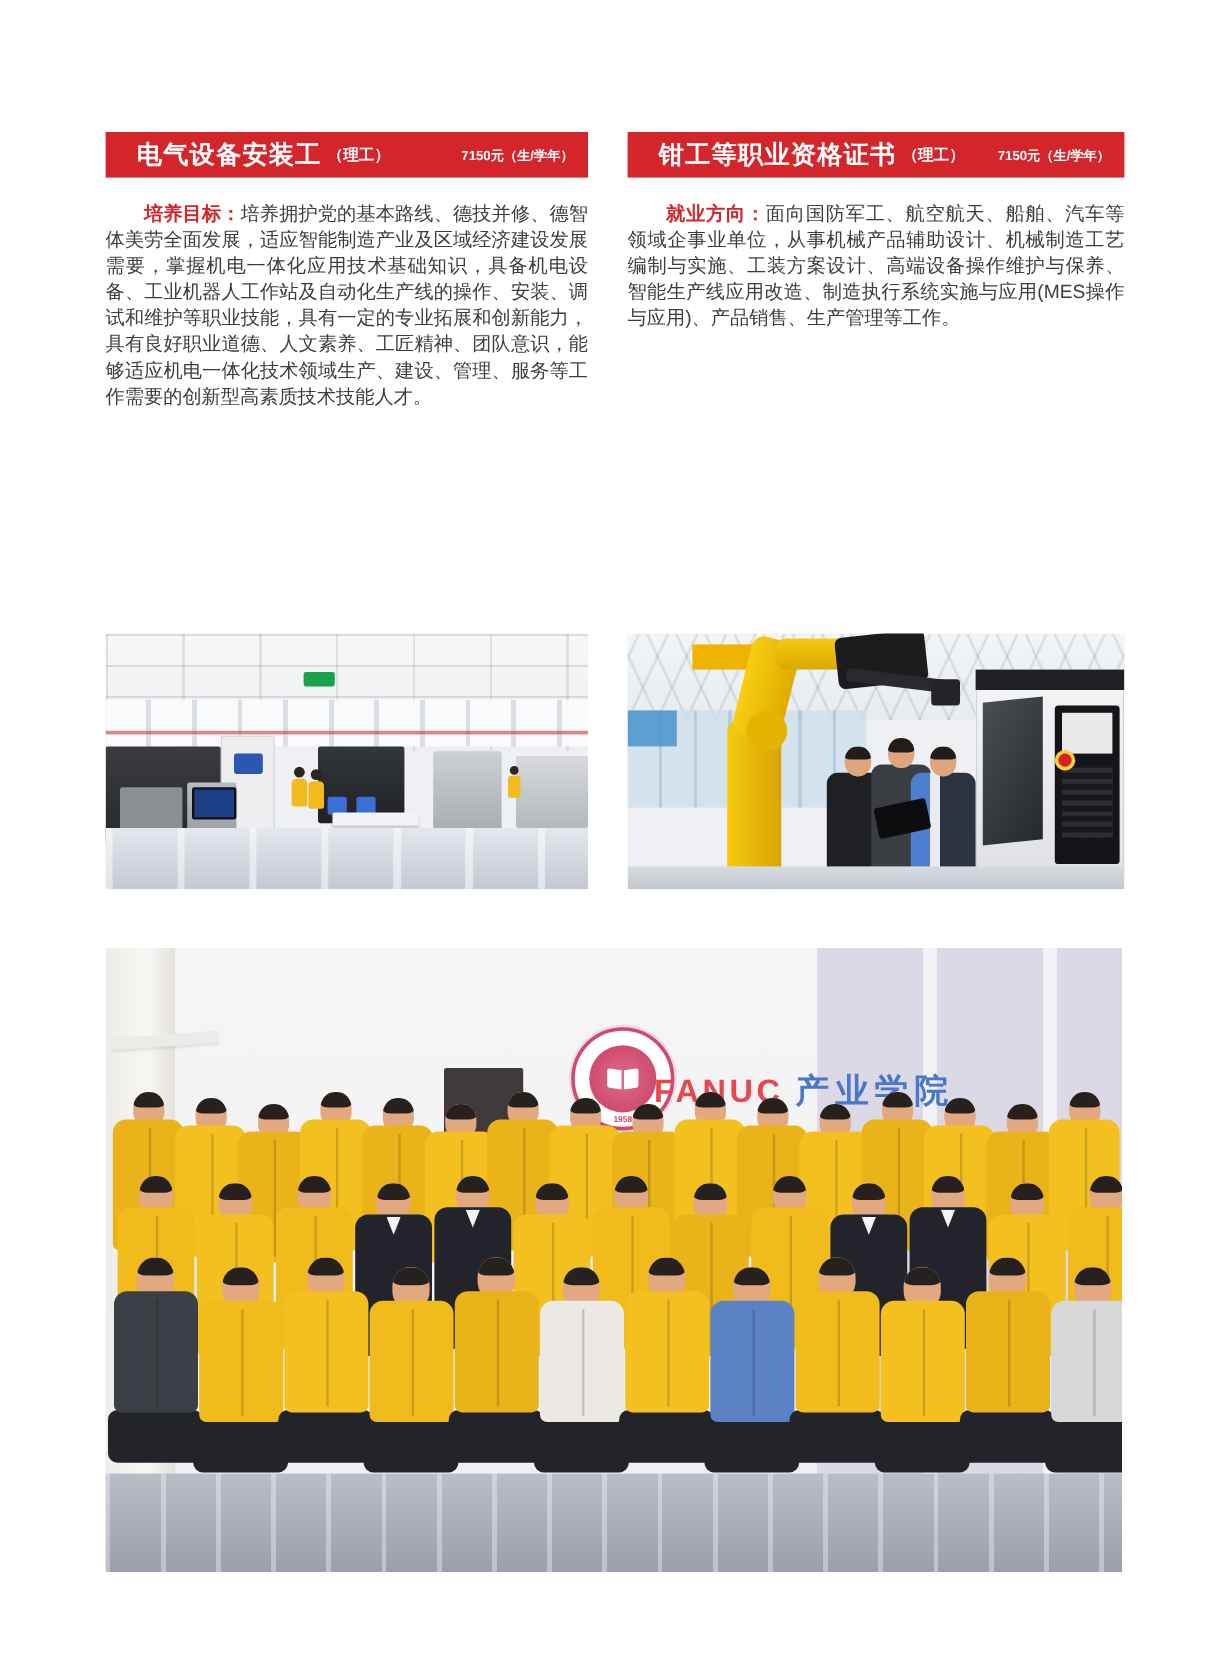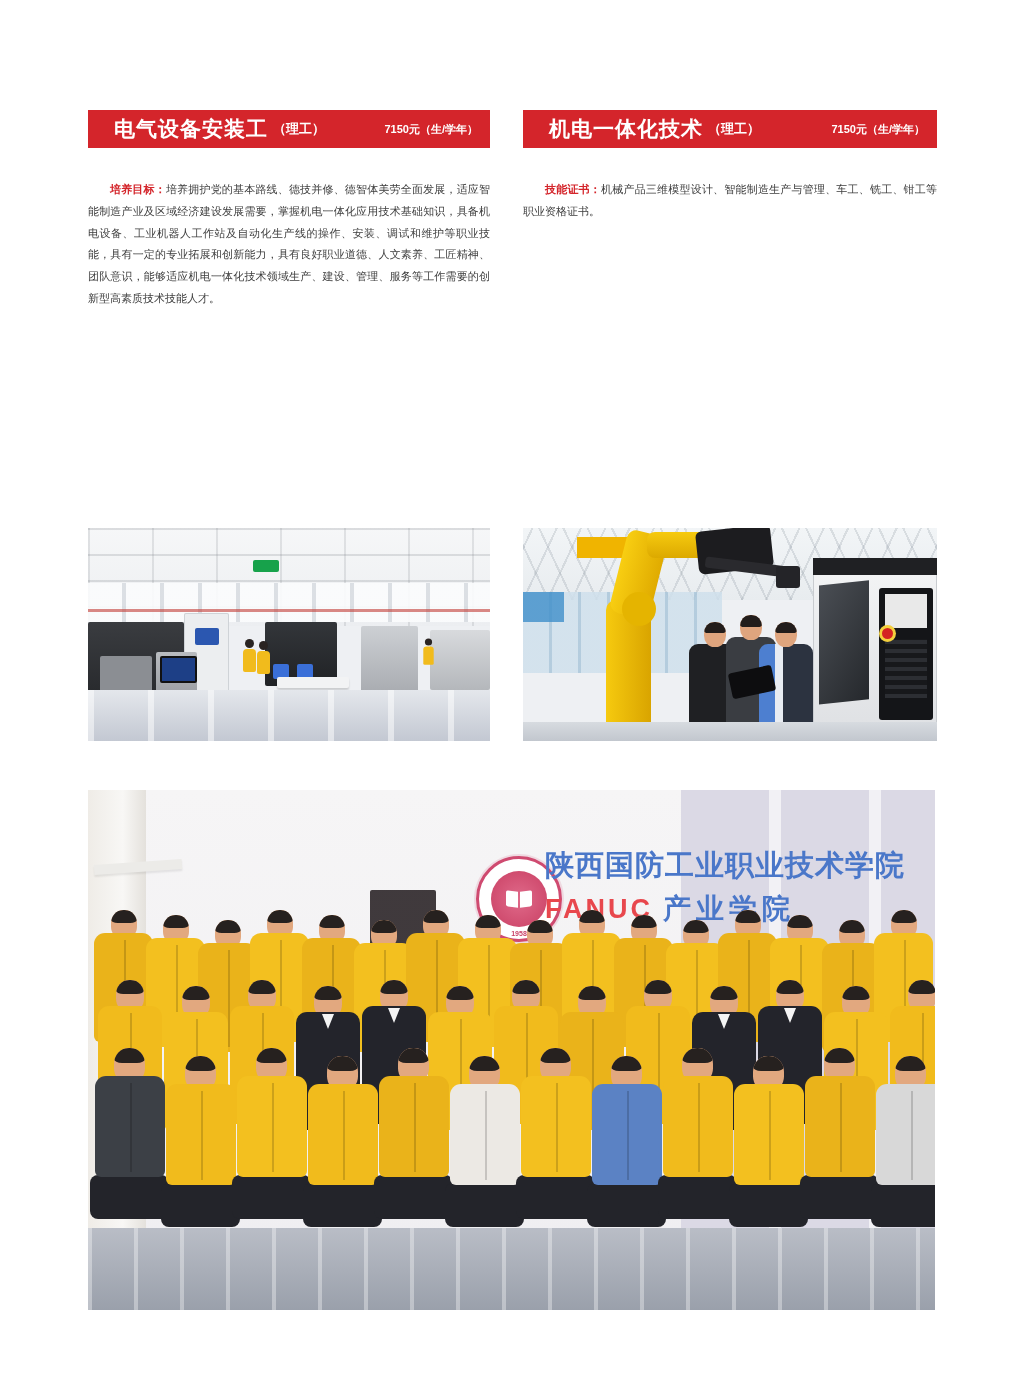--- a/index.html
+++ b/index.html
@@ -19,22 +19,22 @@
 
   
   .bar{position:absolute;top:110px;height:38px;background:var(--red);color:#fff;
        display:flex;align-items:center;padding:0 12px 0 26px;box-sizing:border-box;}
   .bar-title{font-size:21px;font-weight:bold;letter-spacing:1px;white-space:nowrap;}
   .bar-track{font-size:13px;font-weight:bold;margin-left:5px;white-space:nowrap;}
   .bar-fee{margin-left:auto;font-size:11px;font-weight:bold;white-space:nowrap;}
   .bar-fee-unit{font-size:11px;font-weight:bold;}
 
   
-  .col-text{position:absolute;top:180px;font-size:11px;line-height:21.8px;
-            text-align:justify;color:var(--ink);font-family:Liberation Mono, monospace;}
+  .col-text{position:absolute;top:168px;font-size:16px;line-height:21.8px;
+            text-align:justify;color:var(--ink);}
   .para{margin:0 0 9px 0;text-indent:2em;word-break:break-all;}
   .plabel{color:var(--red);font-weight:bold;}
 
   
   .photo{position:absolute;top:528px;height:213px;overflow:hidden;background:#eef0f3;}
 
   
   .ws-ceiling{position:absolute;left:0;top:0;right:0;height:46%;
     background:
       repeating-linear-gradient(90deg,rgba(120,125,132,.18) 0 2px,transparent 2px 64px),
@@ -115,32 +115,32 @@
 <div class="sheet">
 
   <div class="bar" style="left:88px;width:402px;">
     <span class="bar-title">电气设备安装工</span>
     <span class="bar-track">（理工）</span>
     <span class="bar-fee">7150元</span>
     <span class="bar-fee-unit">（生/学年）</span>
   </div>
 
   <div class="bar" style="left:523px;width:414px;">
-    <span class="bar-title">机电一体化技术</span>
+    <span class="bar-title">钳工等职业资格证书</span>
     <span class="bar-track">（理工）</span>
     <span class="bar-fee">7150元</span>
     <span class="bar-fee-unit">（生/学年）</span>
   </div>
 
   <div class="col-text" style="left:88px;width:402px;">
     <p class="para"><span class="plabel">培养目标：</span><span>培养拥护党的基本路线、德技并修、德智体美劳全面发展，适应智能制造产业及区域经济建设发展需要，掌握机电一体化应用技术基础知识，具备机电设备、工业机器人工作站及自动化生产线的操作、安装、调试和维护等职业技能，具有一定的专业拓展和创新能力，具有良好职业道德、人文素养、工匠精神、团队意识，能够适应机电一体化技术领域生产、建设、管理、服务等工作需要的创新型高素质技术技能人才。</span></p>
   </div>
 
   <div class="col-text" style="left:523px;width:414px;">
-    <p class="para"><span class="plabel">技能证书：</span><span>机械产品三维模型设计、智能制造生产与管理、车工、铣工、钳工等职业资格证书。</span></p>
+    <p class="para"><span class="plabel">就业方向：</span><span>面向国防军工、航空航天、船舶、汽车等领域企事业单位，从事机械产品辅助设计、机械制造工艺编制与实施、工装方案设计、高端设备操作维护与保养、智能生产线应用改造、制造执行系统实施与应用(MES操作与应用)、产品销售、生产管理等工作。</span></p>
   </div>
 
   <div class="photo" style="left:88px;width:402px;">
     <div class="ws-ceiling"></div>
     <div class="ws-windows"></div>
     <div class="ws-redpipe"></div>
     <div class="ws-exit"></div>
 
     <div class="ws-machine" style="left:0;top:44%;width:24%;height:38%;background:linear-gradient(#3a3c40,#26282b);"></div>
     <div class="ws-machine" style="left:3%;top:60%;width:13%;height:26%;background:#8b8e93;"></div>
@@ -215,21 +215,20 @@
     <div class="gp-pillar"></div>
     <div class="gp-shelf"></div>
     <div class="gp-poster"></div>
 
     <div class="gp-seal">
       <div class="gp-seal-inner">
           <div class="gp-book"></div>
         </div>
       <div class="gp-seal-year">1958</div>
     </div>
-    <div class="gp-org">陕西国防工业职业技术学院</div>
     <div class="gp-line2">
       <span class="gp-fanuc">FANUC</span><span class="gp-suffix">产业学院</span>
     </div>
 
     <div class="crowd">
         <div class="person" style="left: 6px; top: 120px; z-index: 2;">
           <div class="p-head" style="width:26px;height:29px">
             <div class="p-hair"></div>
           </div>
           <div class="p-torso" style="width:59px;height:109px;background:#eab31a;margin-top:-5.5200000000000005px">

